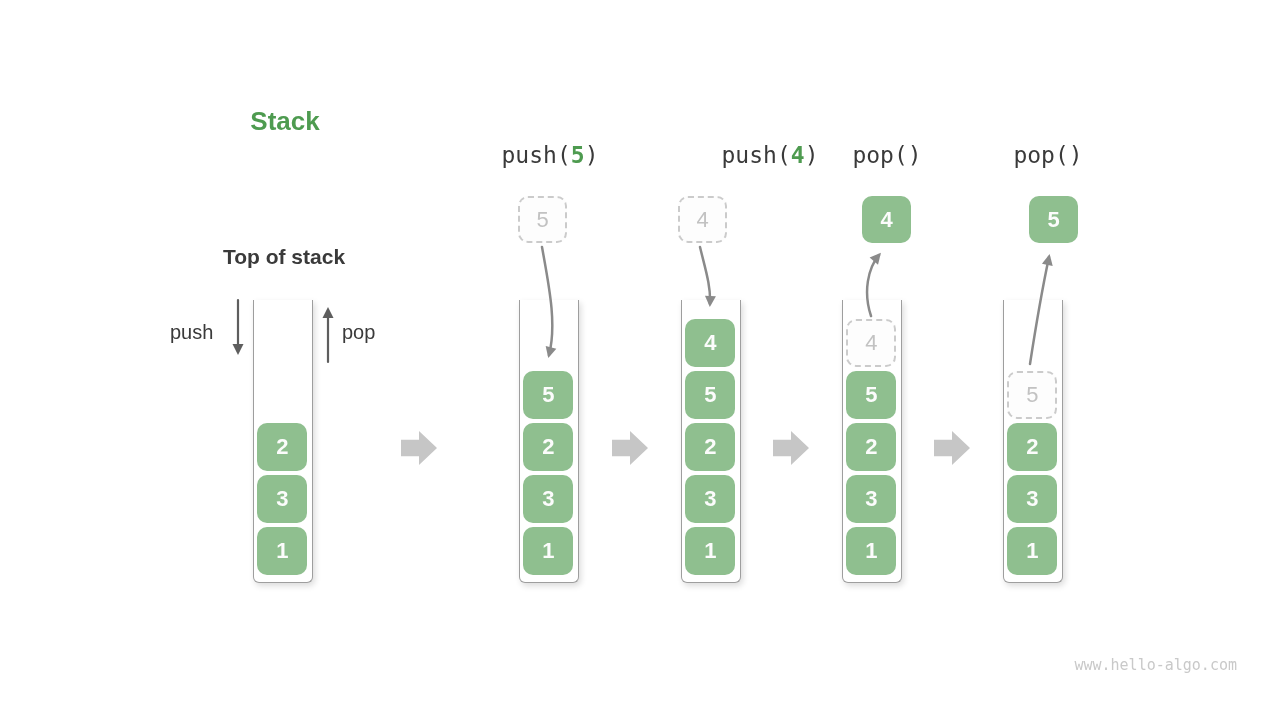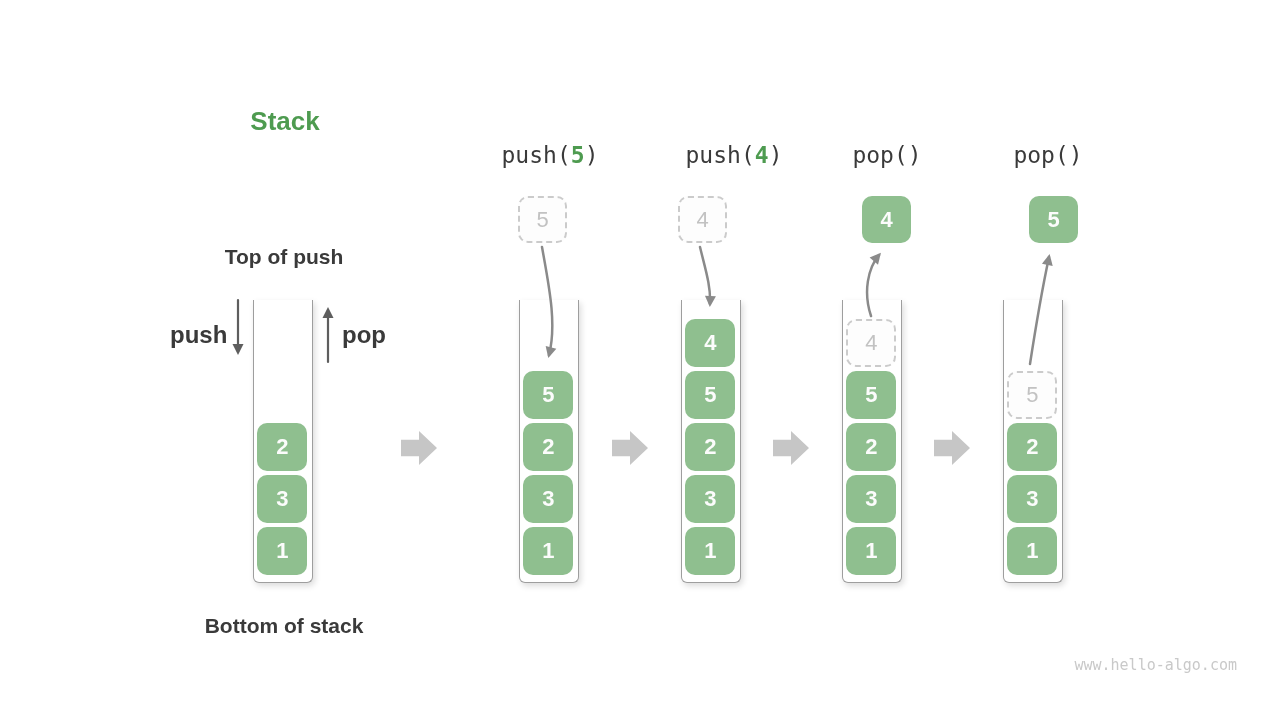--- a/index.html
+++ b/index.html
@@ -3,21 +3,21 @@
 <meta charset="utf-8">
 <style>
   html,body{margin:0;padding:0;background:#fff;}
   .canvas{position:relative;width:1280px;height:720px;background:#ffffff;overflow:hidden;
           font-family:"Liberation Sans",sans-serif;}
 
   .title{position:absolute;transform:translateX(-50%);font-weight:bold;font-size:26px;
          color:var(--green-dark,#4E9B50);}
   .caption{position:absolute;transform:translateX(-50%);font-weight:bold;font-size:21px;
            color:var(--text-dark,#3A3A3A);}
-  .side-label{position:absolute;font-weight:bold;font-size:24px;color:var(--text-dark,#3A3A3A);}
+  .side-label{position:absolute;font-weight:normal;font-size:20px;color:var(--text-dark,#3A3A3A);}
 
   .op-label{position:absolute;transform:translateX(-50%);top:142px;
             font-family:"DejaVu Sans Mono",monospace;font-size:23px;
             color:var(--text-dark,#3A3A3A);white-space:pre;}
   .op-label .arg{color:var(--green-dark,#4E9B50);font-weight:bold;}
 
   .container{position:absolute;top:300px;width:60px;height:283px;box-sizing:border-box;
              border:1.6px solid var(--wall,#9E9E9E);border-top:none;
              border-radius:0 0 6px 6px;background:#fff;
              box-shadow:2px 3px 6px rgba(0,0,0,0.14);}
@@ -46,27 +46,26 @@
 
   .watermark{position:absolute;right:43px;top:656px;font-family:"DejaVu Sans Mono",monospace;
              font-size:15px;color:var(--watermark,#C9C9C9);}
 </style>
 </head>
 <body>
 
 <div class="canvas">
 
   <div class="title" style="left:285px;top:106px">Stack</div>
-  <div class="caption" style="left:284px;top:245px">Top of push</div>
-  <div class="caption" style="left:284px;top:614px">Bottom of stack</div>
+  <div class="caption" style="left:284px;top:245px">Top of stack</div>
   <div class="side-label" style="left:170px;top:321px">push</div>
   <div class="side-label" style="left:342px;top:321px">pop</div>
 
   <div class="op-label" style="left:550px"><span>push(</span><span class="arg">5</span><span>)</span></div>
-  <div class="op-label" style="left:734px"><span>push(</span><span class="arg">4</span><span>)</span></div>
+  <div class="op-label" style="left:770px"><span>push(</span><span class="arg">4</span><span>)</span></div>
   <div class="op-label" style="left:887px"><span>pop(</span><span class="arg"></span><span>)</span></div>
   <div class="op-label" style="left:1048px"><span>pop(</span><span class="arg"></span><span>)</span></div>
 
   <div class="float-box dashed" style="left:518px;top:196px">5</div>
   <div class="float-box dashed" style="left:678px;top:196px">4</div>
   <div class="float-box solid" style="left:862px;top:196px">4</div>
   <div class="float-box solid" style="left:1029px;top:196px">5</div>
 
   <div class="container" style="left:253px">
     <div class="cell" style="top:123px">2</div>

